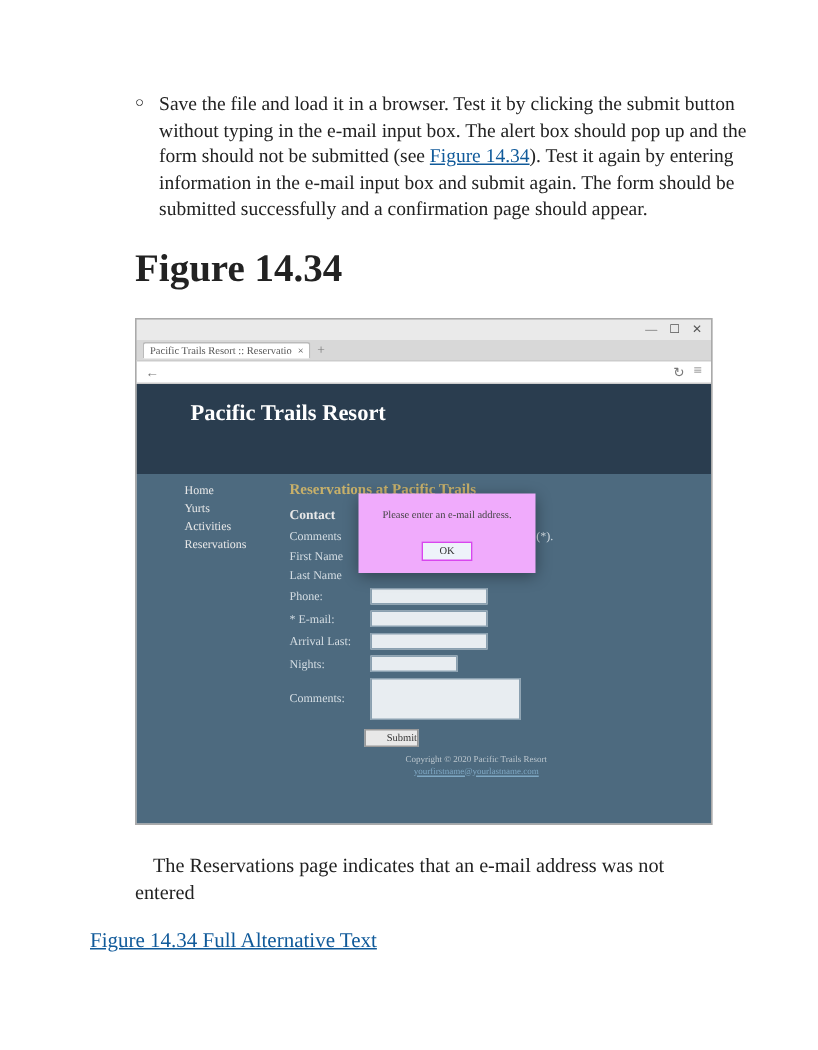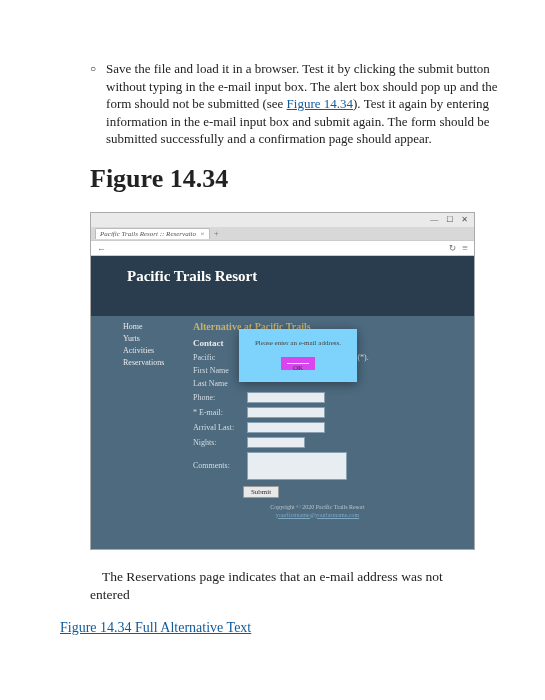--- a/index.html
+++ b/index.html
@@ -54,21 +54,20 @@
     background: #fff;
     font-size: 7px;
     color: #555;
     padding: 1px 4px;
     border: 1px solid #bbb;
     border-bottom: none;
     border-radius: 2px 2px 0 0;
     display: flex;
     align-items: center;
     gap: 4px;
-    font-style: italic;
   }
   .tab-plus { font-size: 9px; color: #777; margin-left: 4px; }
   .addr-row {
     height: 16px;
     background: #fff;
     border-top: 1px solid #ccc;
     border-bottom: 1px solid #ccc;
     display: flex;
     align-items: center;
     padding: 0 6px;
@@ -136,47 +135,47 @@
     background: #e8edf1;
     border: 1px solid #8aa0b0;
   }
   .submitbtn {
     margin: 6px 0 0 50px;
     width: 36px; height: 12px;
     background: #e8e8e8;
     border: 1px solid #999;
     font-size: 7px;
     color: #333;
-    text-align: center;
+    text-align: right;
     line-height: 10px;
   }
   .copyright {
     text-align: center;
     font-size: 6px;
     color: #b9c4cc;
     margin-top: 6px;
     line-height: 1.3;
   }
   .copyright .lnk { color: #7fa8c4; text-decoration: underline; }
   
   .dialog {
     position: absolute;
     top: 116px; left: 148px;
     width: 118px;
-    background: #7dd3fc;
+    background: #f0abfc;
     box-shadow: 0 2px 10px rgba(0,0,0,.4);
     padding: 10px 8px 8px;
     text-align: center;
     z-index: 5;
   }
   .dialog-text { font-size: 7px; color: #444; margin-bottom: 10px; }
   .dialog-btn {
     display: inline-block;
     width: 34px; height: 13px;
-    border: 6px solid #d946ef;
+    border: 1px solid #d946ef;
     background: #eef3fa;
     font-size: 7px;
     color: #333;
     line-height: 11px;
   }
   
   .caption {
     margin: 18px 0 12px 0;
     font-size: 13.5px;
     line-height: 1.35;
@@ -227,24 +226,24 @@
   <div class="page-area">
     <div class="resort-title">Pacific Trails Resort</div>
     <div class="page-body">
       <div class="navcol">
         <div>Home</div>
         <div>Yurts</div>
         <div>Activities</div>
         <div>Reservations</div>
       </div>
       <div class="content">
-        <div class="sect-title">Alternative at Pacific Trails</div>
+        <div class="sect-title">Reservations at Pacific Trails</div>
         <div class="subhdr">Contact</div>
         <div class="frow">
-          <span class="flabel">Pacific</span>
+          <span class="flabel">Comments</span>
           <span style="width:78px"></span>
           <span>asterisk (*).</span>
         </div>
         <div class="frow">
             <span class="flabel">First Name</span>
           </div>
         <div class="frow">
             <span class="flabel">Last Name</span>
           </div>
         <div class="frow">

